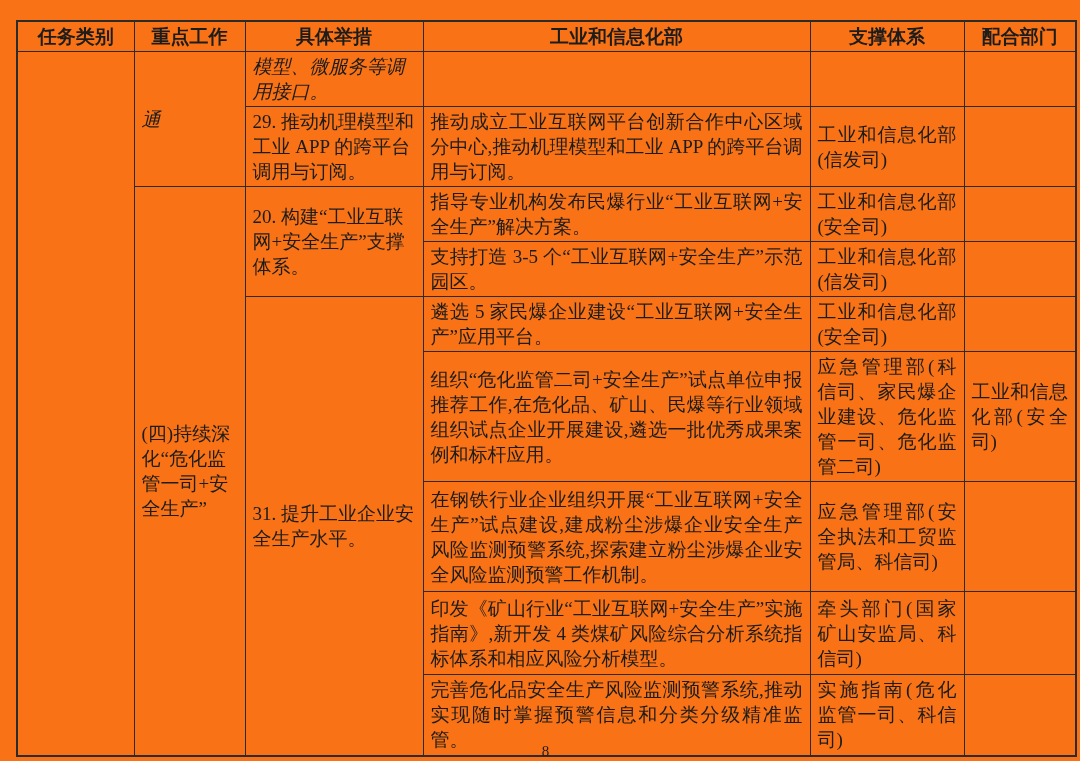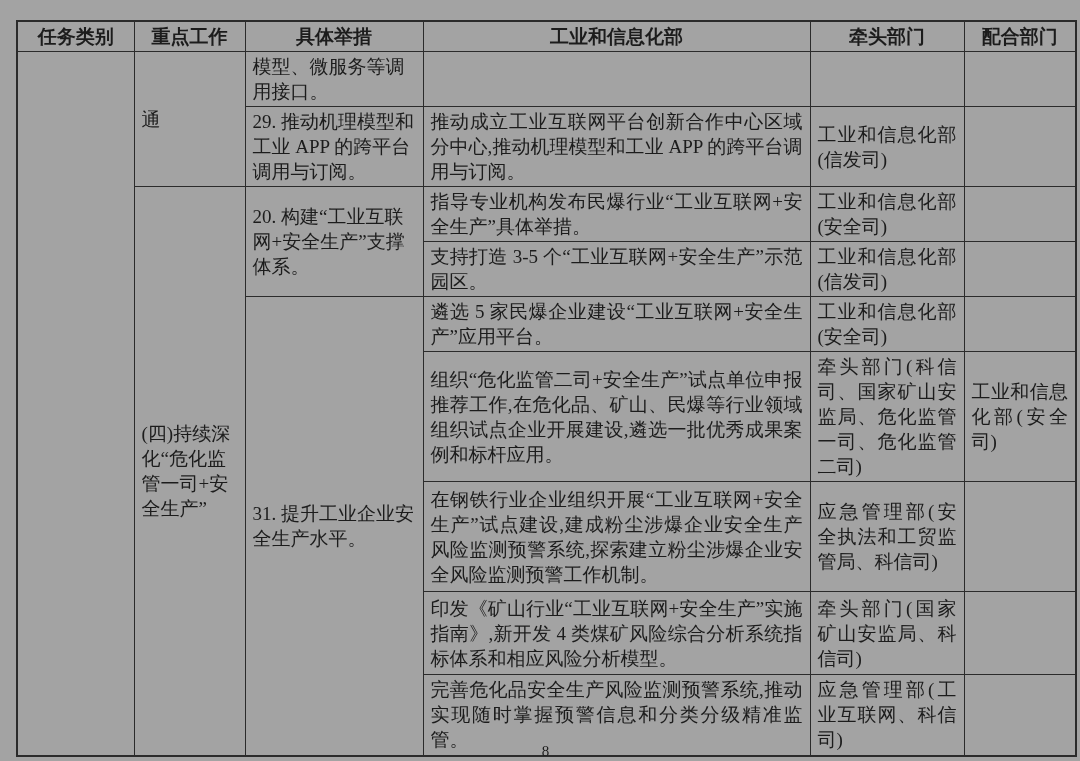--- a/index.html
+++ b/index.html
@@ -9,21 +9,21 @@
     width: 1080px;
     height: 761px;
     overflow: hidden;
     font-family: "Liberation Serif", "DejaVu Serif", serif;
     color: #1c1c1c;
   }
   .page {
     position: relative;
     width: 1080px;
     height: 761px;
-    background: #a3a3a3;
+    background: #f97316;
   }
   table.plan {
     position: absolute;
     left: 16px;
     top: 20px;
     width: 1059px;
     border-collapse: collapse;
     table-layout: fixed;
     border: 2px solid #2b2b2b;
   }
@@ -53,21 +53,21 @@
     text-justify: inter-character;
     padding-left: 8px;
     padding-right: 6px;
   }
   td.lead, td.support {
     text-align: justify;
     text-justify: inter-character;
     padding-left: 9px;
     padding-right: 8px;
   }
-  td.va-top { vertical-align: top; padding-top: 3px; }
+  td.va-top { vertical-align: top; padding-top: 3px; font-style: italic; }
   .page-number {
     position: absolute;
     left: 16px;
     top: 743px;
     width: 1059px;
     text-align: center;
     font-size: 15px;
     color: #1c1c1c;
   }
 </style>
@@ -83,71 +83,71 @@
       <col style="width:387px">
       <col style="width:154px">
       <col style="width:112px">
     </colgroup>
     <tbody>
         <tr style="height:30px">
       <th>任务类别</th>
       <th>重点工作</th>
       <th>具体举措</th>
       <th>工业和信息化部</th>
-      <th>牵头部门</th>
+      <th>支撑体系</th>
       <th>配合部门</th>
     </tr>
     <tr style="height:52px">
       <td rowspan="9"></td>
       <td rowspan="2" class="keywork va-top">通</td>
       <td class="measure va-top">模型、微服务等调用接口。</td>
       <td class="result"></td>
       <td class="lead"></td>
       <td class="support"></td>
     </tr>
     <tr style="height:76px">
       <td class="measure">29. 推动机理模型和工业 APP 的跨平台调用与订阅。</td>
       <td class="result">推动成立工业互联网平台创新合作中心区域分中心,推动机理模型和工业 APP 的跨平台调用与订阅。</td>
       <td class="lead">工业和信息化部(信发司)</td>
       <td class="support"></td>
     </tr>
     <tr style="height:55px">
       <td rowspan="7" class="keywork">(四)持续深化“危化监管一司+安全生产”</td>
       <td rowspan="2" class="measure">20. 构建“工业互联网+安全生产”支撑体系。</td>
-      <td class="result">指导专业机构发布民爆行业“工业互联网+安全生产”具体举措。</td>
+      <td class="result">指导专业机构发布民爆行业“工业互联网+安全生产”解决方案。</td>
       <td class="lead">工业和信息化部(安全司)</td>
       <td class="support"></td>
     </tr>
     <tr style="height:55px">
       <td class="result">支持打造 3-5 个“工业互联网+安全生产”示范园区。</td>
       <td class="lead">工业和信息化部(信发司)</td>
       <td class="support"></td>
     </tr>
     <tr style="height:52px">
       <td rowspan="5" class="measure">31. 提升工业企业安全生产水平。</td>
       <td class="result">遴选 5 家民爆企业建设“工业互联网+安全生产”应用平台。</td>
       <td class="lead">工业和信息化部(安全司)</td>
       <td class="support"></td>
     </tr>
     <tr style="height:127px">
       <td class="result">组织“危化监管二司+安全生产”试点单位申报推荐工作,在危化品、矿山、民爆等行业领域组织试点企业开展建设,遴选一批优秀成果案例和标杆应用。</td>
-      <td class="lead">牵头部门(科信司、国家矿山安监局、危化监管一司、危化监管二司)</td>
+      <td class="lead">应急管理部(科信司、家民爆企业建设、危化监管一司、危化监管二司)</td>
       <td class="support">工业和信息化部(安全司)</td>
     </tr>
     <tr style="height:110px">
       <td class="result">在钢铁行业企业组织开展“工业互联网+安全生产”试点建设,建成粉尘涉爆企业安全生产风险监测预警系统,探索建立粉尘涉爆企业安全风险监测预警工作机制。</td>
       <td class="lead">应急管理部(安全执法和工贸监管局、科信司)</td>
       <td class="support"></td>
     </tr>
     <tr style="height:83px">
       <td class="result">印发《矿山行业“工业互联网+安全生产”实施指南》,新开发 4 类煤矿风险综合分析系统指标体系和相应风险分析模型。</td>
       <td class="lead">牵头部门(国家矿山安监局、科信司)</td>
       <td class="support"></td>
     </tr>
     <tr style="height:81px">
       <td class="result">完善危化品安全生产风险监测预警系统,推动实现随时掌握预警信息和分类分级精准监管。</td>
-      <td class="lead">应急管理部(工业互联网、科信司)</td>
+      <td class="lead">实施指南(危化监管一司、科信司)</td>
       <td class="support"></td>
     </tr>
   </tbody>
     </table>
   <div class="page-number">8</div>
 </div>
 
 </body></html>

